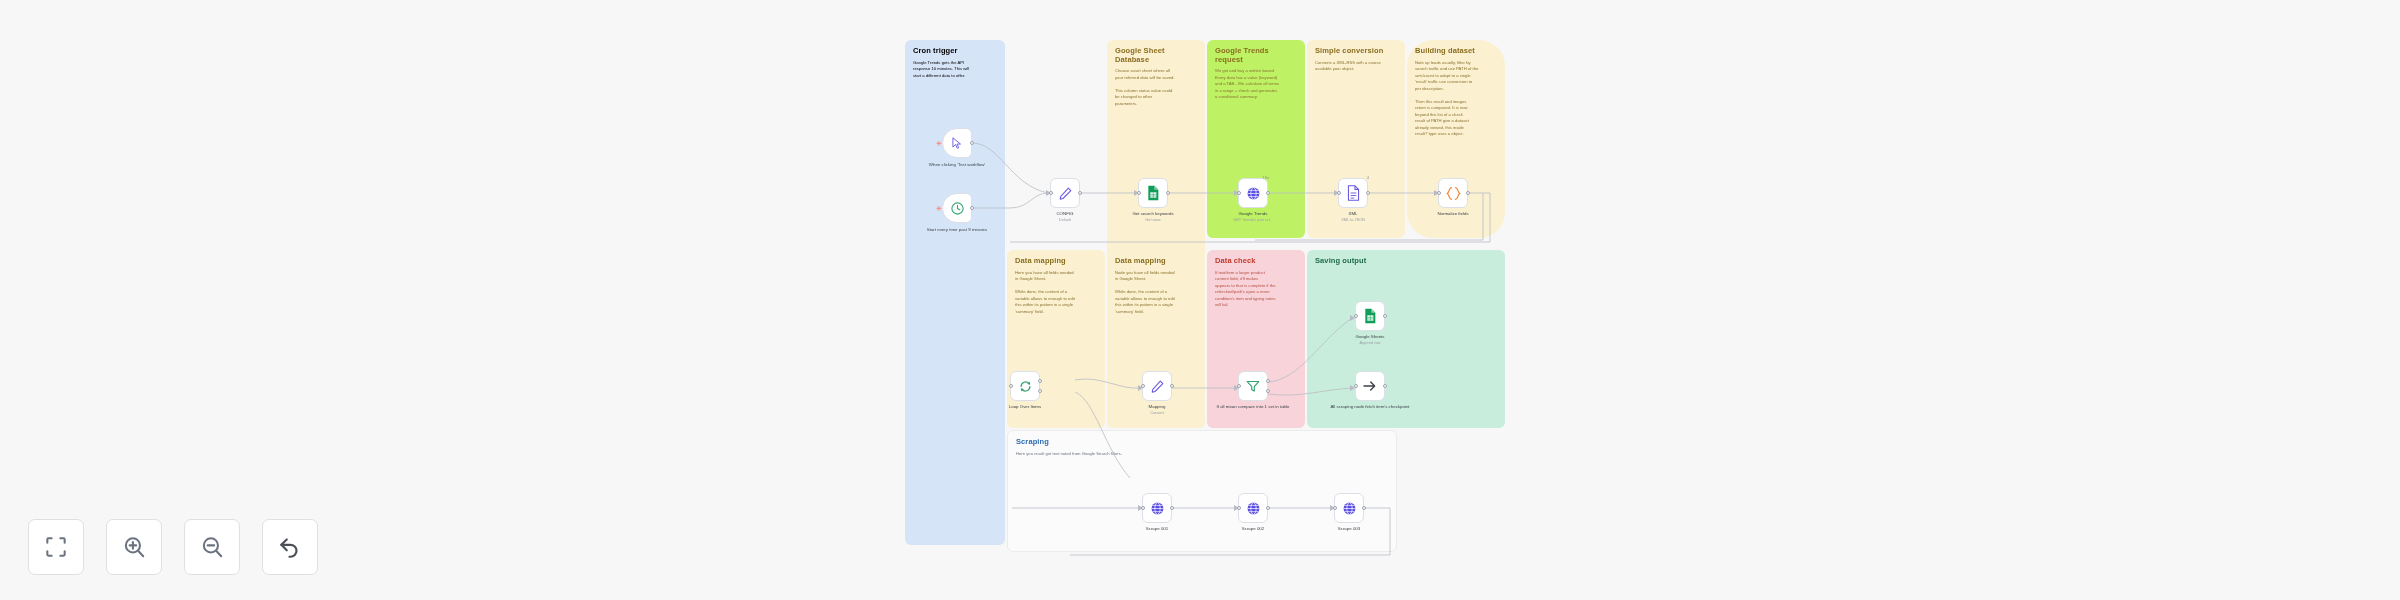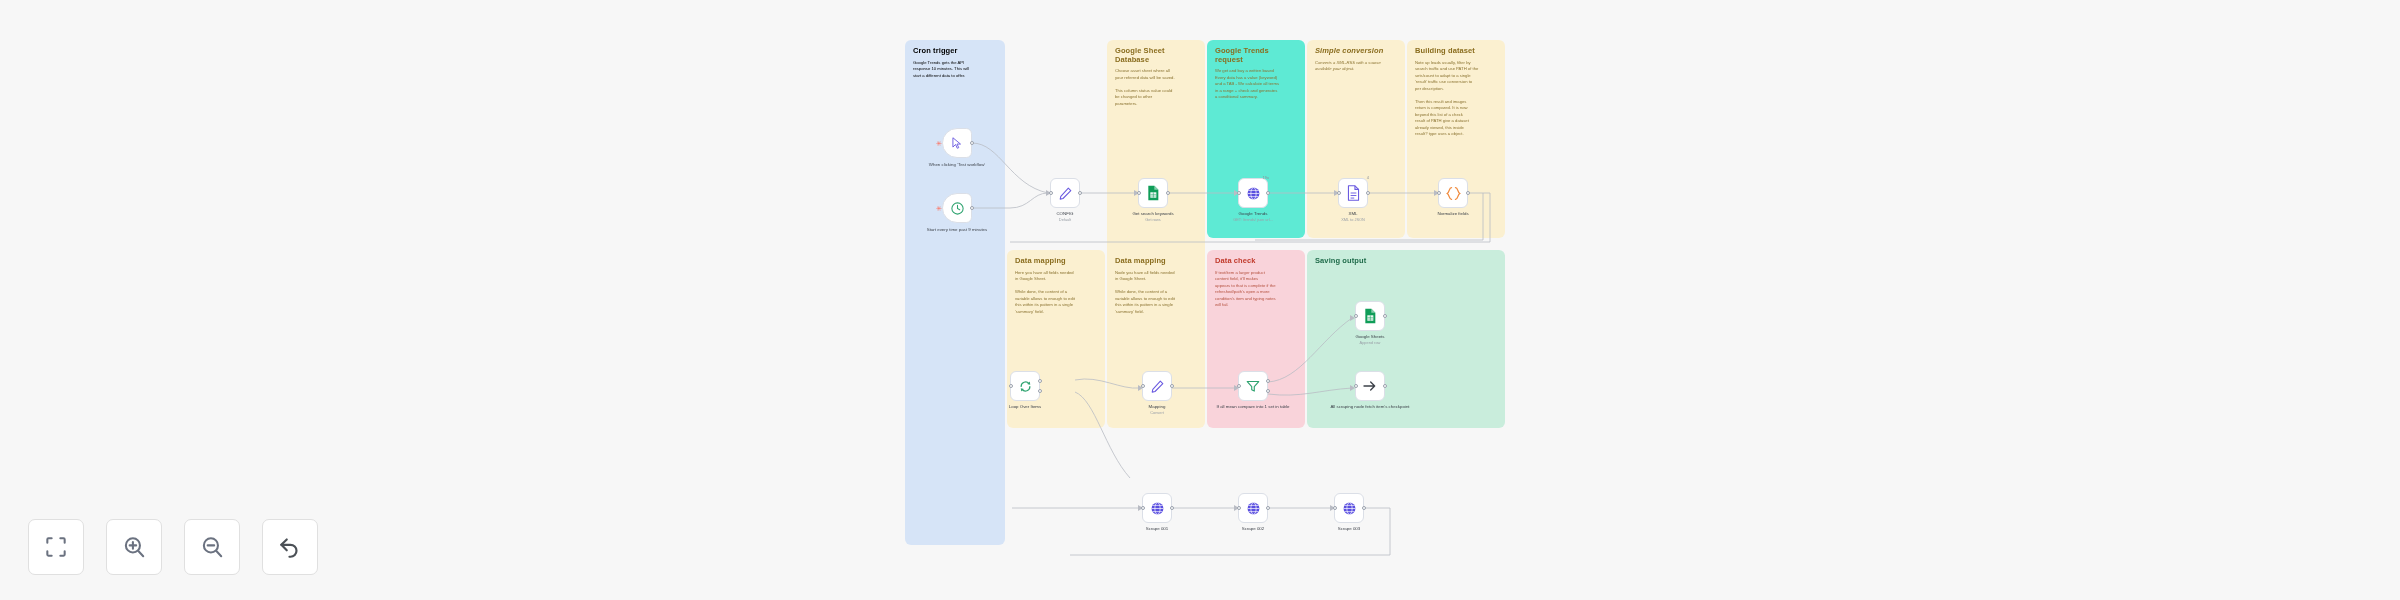--- a/index.html
+++ b/index.html
@@ -107,37 +107,37 @@
     <div class="group-title" style="color:#8a6d1f">Google Sheet
 Database</div>
     <div class="group-body" style="color:#8a7230">Choose asset sheet where all
 your referred data will be saved.
 
 This column status value could
 be changed to other
 parameters.</div>
   </div>
 
-  <div class="group" style="left:1207px; top:40px; width:98px; height:198px; background:#5eead4;">
+  <div class="group" style="left:1207px; top:40px; width:98px; height:198px; background:#bef264;">
     <div class="group-title" style="color:#8a6d1f">Google Trends
 request</div>
     <div class="group-body" style="color:#8a7230">We get and buy a written based
 Every data has a value (keyword)
 and a TAB - We calculate all terms
 in a range + check and generates
 a conditional summary.</div>
   </div>
 
-  <div class="group" style="left:1307px; top:40px; width:98px; height:198px; background:#fbf0d0;font-style:italic;">
+  <div class="group" style="left:1307px; top:40px; width:98px; height:198px; background:#fbf0d0;">
     <div class="group-title" style="color:#8a6d1f">Simple conversion</div>
     <div class="group-body" style="color:#8a7230">Converts a XML-RSS with a source
 available your object.</div>
   </div>
 
-  <div class="group" style="left:1407px; top:40px; width:98px; height:198px; background:#fbf0d0;">
+  <div class="group" style="left:1407px; top:40px; width:98px; height:198px; background:#fbf0d0;border-radius:26px;">
     <div class="group-title" style="color:#8a6d1f">Building dataset</div>
     <div class="group-body" style="color:#8a7230">Note up leads usually, filter by
 search traffic and use PATH of the
 sets/count to adapt to a single
 'result' traffic use conversion to
 per description.
 
 Then this result and images
 return is compared. It is now
 beyond this list of a check
@@ -176,20 +176,24 @@
   <div class="group" style="left:1207px; top:250px; width:98px; height:178px; background:#f9d3da;">
     <div class="group-title" style="color:#c0392b">Data check</div>
     <div class="group-body" style="color:#b5513f">If text/item a larger product
 content field, it'll makes
 appears to that is complete if the
 refreshed/path's open a more
 condition's item and typing notes
 will fail.</div>
   </div>
 
+  <div class="group" style="left:1007px; top:430px; width:390px; height:122px; background:#fbfbfb; border:1px solid #ececec;">
+    <div class="group-title" style="color:#2b6cb0">Scraping</div>
+    <div class="group-body" style="color:#6b7280">Here you result get text noted from Google Search filters.</div>
+  </div>
 
   <svg id="wires">
     <g fill="none" stroke="#b9bcc4" stroke-width="0.8">
 
       <path d="M 972 143 C 1000 143 1010 185 1048 193"></path>
 
       <path d="M 972 208 L 1010 208 C 1030 208 1032 193 1048 193"></path>
 
       <path d="M 1080 193 L 1136 193"></path>
 

